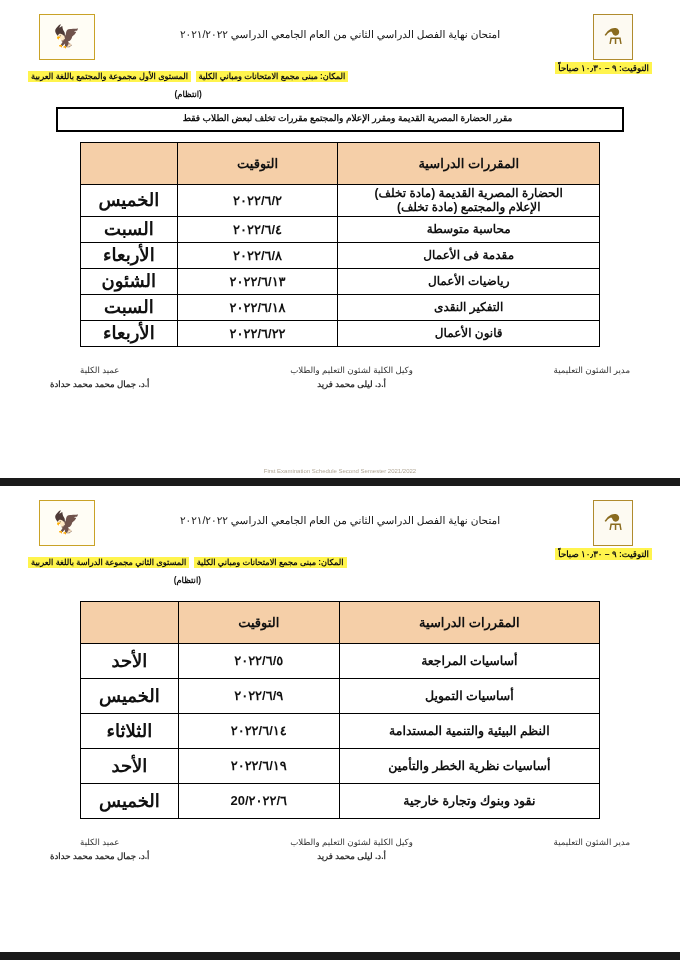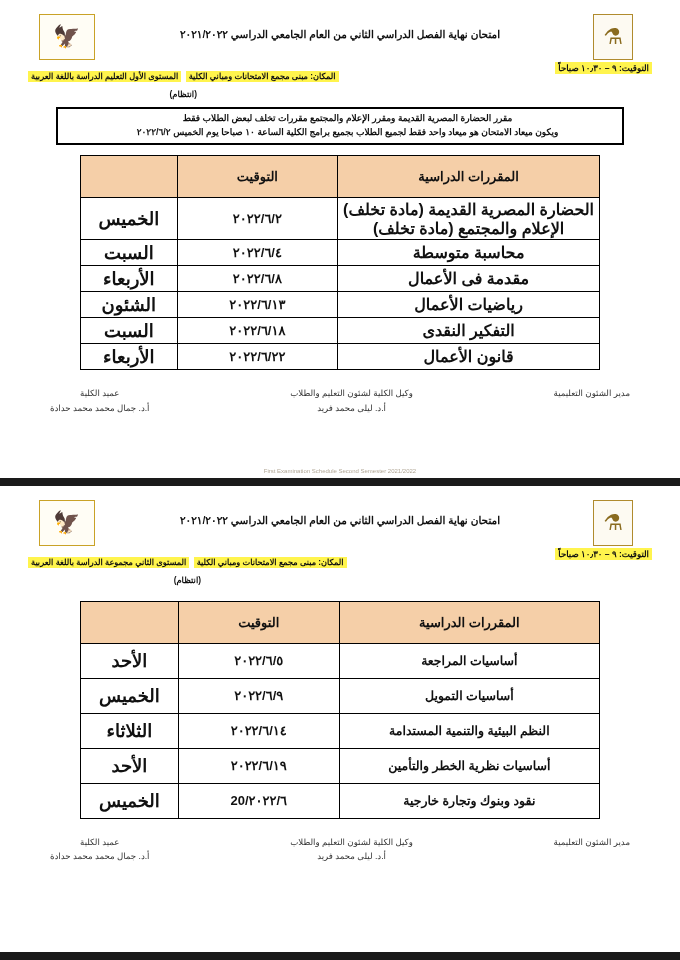--- a/index.html
+++ b/index.html
@@ -29,21 +29,21 @@
   .logo-box{width:74px;display:flex;justify-content:center;}
   .logo{
     width:38px;height:44px;border:1px solid #b08b2e;
     display:flex;align-items:center;justify-content:center;
     background:#fdfaf2;
     position:relative;
   }
   .logo .glyph{font-size:22px;line-height:1;color:#8a6b1f;}
   .logo.right-logo{width:54px;height:44px;border:1px solid #c9a227;background:#fffdf5;}
   .hdr-title{
-    flex:1;text-align:center;font-size:10.5px;font-weight:bold;color:#111;
+    flex:1;text-align:center;font-size:10.5px;font-weight:normal;color:#111;
     padding-top:14px;letter-spacing:0;
   }
 
   
   .hl-row{
     display:flex;direction:rtl;justify-content:space-between;align-items:flex-start;
     padding:2px 6px 0 6px;gap:6px;
   }
   .hl{
     background:#fff44d;color:#111;font-size:8.6px;font-weight:bold;
@@ -72,32 +72,32 @@
   }
   thead th{
     background:#f5cfa8;font-size:13px;padding:13px 4px;
   }
   th.c-courses{width:270px;}
   th.c-time{width:160px;}
   th.c-day{width:90px;}
   td.courses{font-size:12.5px;padding:3px 6px;}
   td.time{font-size:13px;letter-spacing:.5px;}
   td.day{font-size:18px;}
-  .t1 td.courses{font-size:16px;}
+  .t1 td.courses{font-size:12px;}
   .t1 td{padding:1.5px 4px;}
   .t2 td{padding:6px 12px;}
 
   
   .sig{
     display:flex;direction:rtl;justify-content:space-between;
     margin:16px 28px 0 28px;
   }
   .sig .col{text-align:center;line-height:1.7;}
   .sig .role{font-size:8.6px;color:#333;}
-  .sig .name{font-size:8.6px;color:#333;}
+  .sig .name{font-size:8.6px;color:#333;font-weight:bold;}
 
   
   .watermark{
     position:absolute;left:0;right:0;bottom:2px;text-align:center;
     font-size:6px;color:#6d5a3a;opacity:.55;direction:ltr;line-height:1.3;
   }
 </style>
 </head>
 <body>
 
@@ -114,28 +114,27 @@
       <div class="logo right-logo">
         <span class="glyph">🦅</span>
       </div>
     </div>
   </div>
 
   <div class="hl-row">
     <div class="hl">التوقيت: ٩ – ١٠٫٣٠ صباحاً</div>
     <div class="hl-center">
       <span class="hl small">المكان: مبنى مجمع الامتحانات ومباني الكلية</span>
-      <span class="hl small">المستوى الأول التعليم الدراسة باللغة العربية</span>
+      <span class="hl small">المستوى الأول مجموعة والمجتمع باللغة العربية</span>
       <div class="sub-center">(انتظام)</div>
     </div>
   </div>
 
   <div class="notice">
     <div>مقرر الحضارة المصرية القديمة ومقرر الإعلام والمجتمع مقررات تخلف لبعض الطلاب فقط</div>
-    <div>ويكون ميعاد الامتحان هو ميعاد واحد فقط لجميع الطلاب بجميع برامج الكلية الساعة ١٠ صباحا يوم الخميس ٢٠٢٢/٦/٢</div>
   </div>
 
   <table class="t1">
     <thead>
       <tr>
         <th class="c-courses">المقررات الدراسية</th>
         <th class="c-time">التوقيت</th>
         <th class="c-day"></th>
       </tr>
     </thead>

